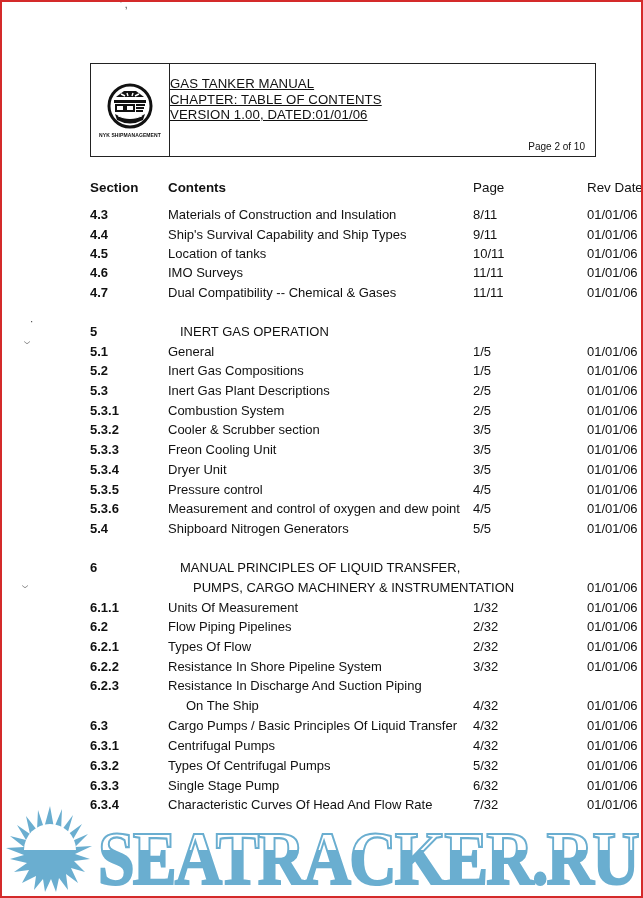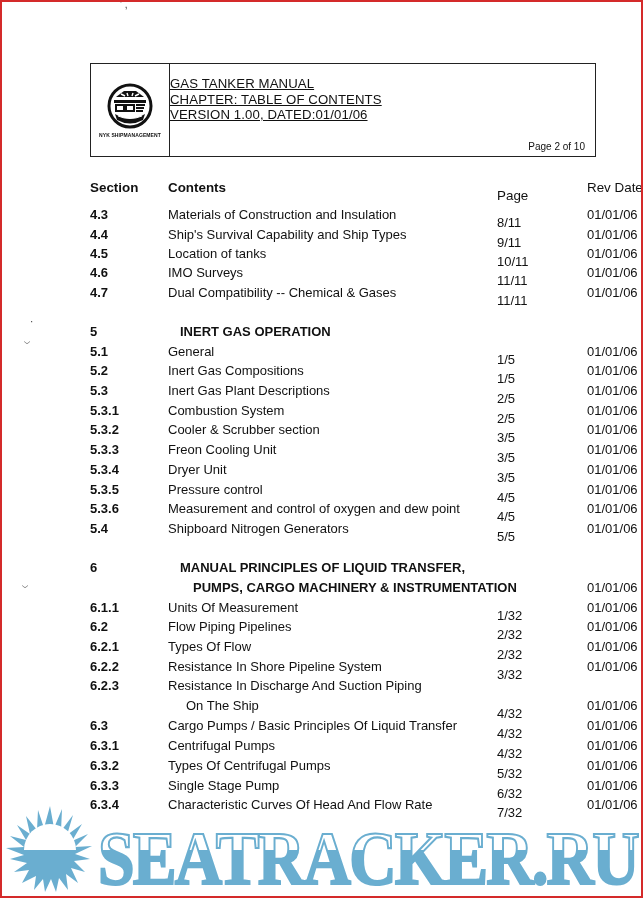--- a/index.html
+++ b/index.html
@@ -27,25 +27,25 @@
     }
     .logo-caption { font-size: 5px; font-weight: bold; letter-spacing: 0.1px; margin-top: 3px; white-space: nowrap; }
     .title-cell { flex: 1; position: relative; text-align: left; padding-top: 12px; text-decoration: underline; }
     .title-line { font-size: 13.2px; line-height: 15.5px; letter-spacing: 0.1px; }
     .page-of { position: absolute; right: 10px; bottom: 4px; font-size: 10px; }
 
     .toc { position: absolute; left: 90px; top: 178px; width: 510px; }
     .row { position: absolute; left: 0; height: 19px; font-size: 13px; line-height: 19px; white-space: nowrap; }
     .c-sec { position: absolute; left: 0; font-weight: bold; }
     .c-title { position: absolute; left: 78px; }
-    .c-page { position: absolute; left: 407px; margin-top: 8px; }
+    .c-page { position: absolute; left: 383px; }
     .c-date { position: absolute; left: 449px; margin-left: 48px; }
     .hdr { font-size: 13.4px; }
     .hdr .c-sec, .hdr .c-title { font-weight: bold; }
-    .bold-title { font-weight: bold; padding-left: 12px; }
+    .bold-title { font-weight: normal; padding-left: 12px; }
 
     .watermark { position: absolute; left: 0; top: 804px; width: 528px; height: 90px; }
   </style>
 </head>
 <body>
 
 <div class="frame"></div>
 
 <div class="scan-mark" style="left:120px; top:0px;">' ,</div>
 <div class="scan-mark" style="left:30px; top:317px;">·</div>

